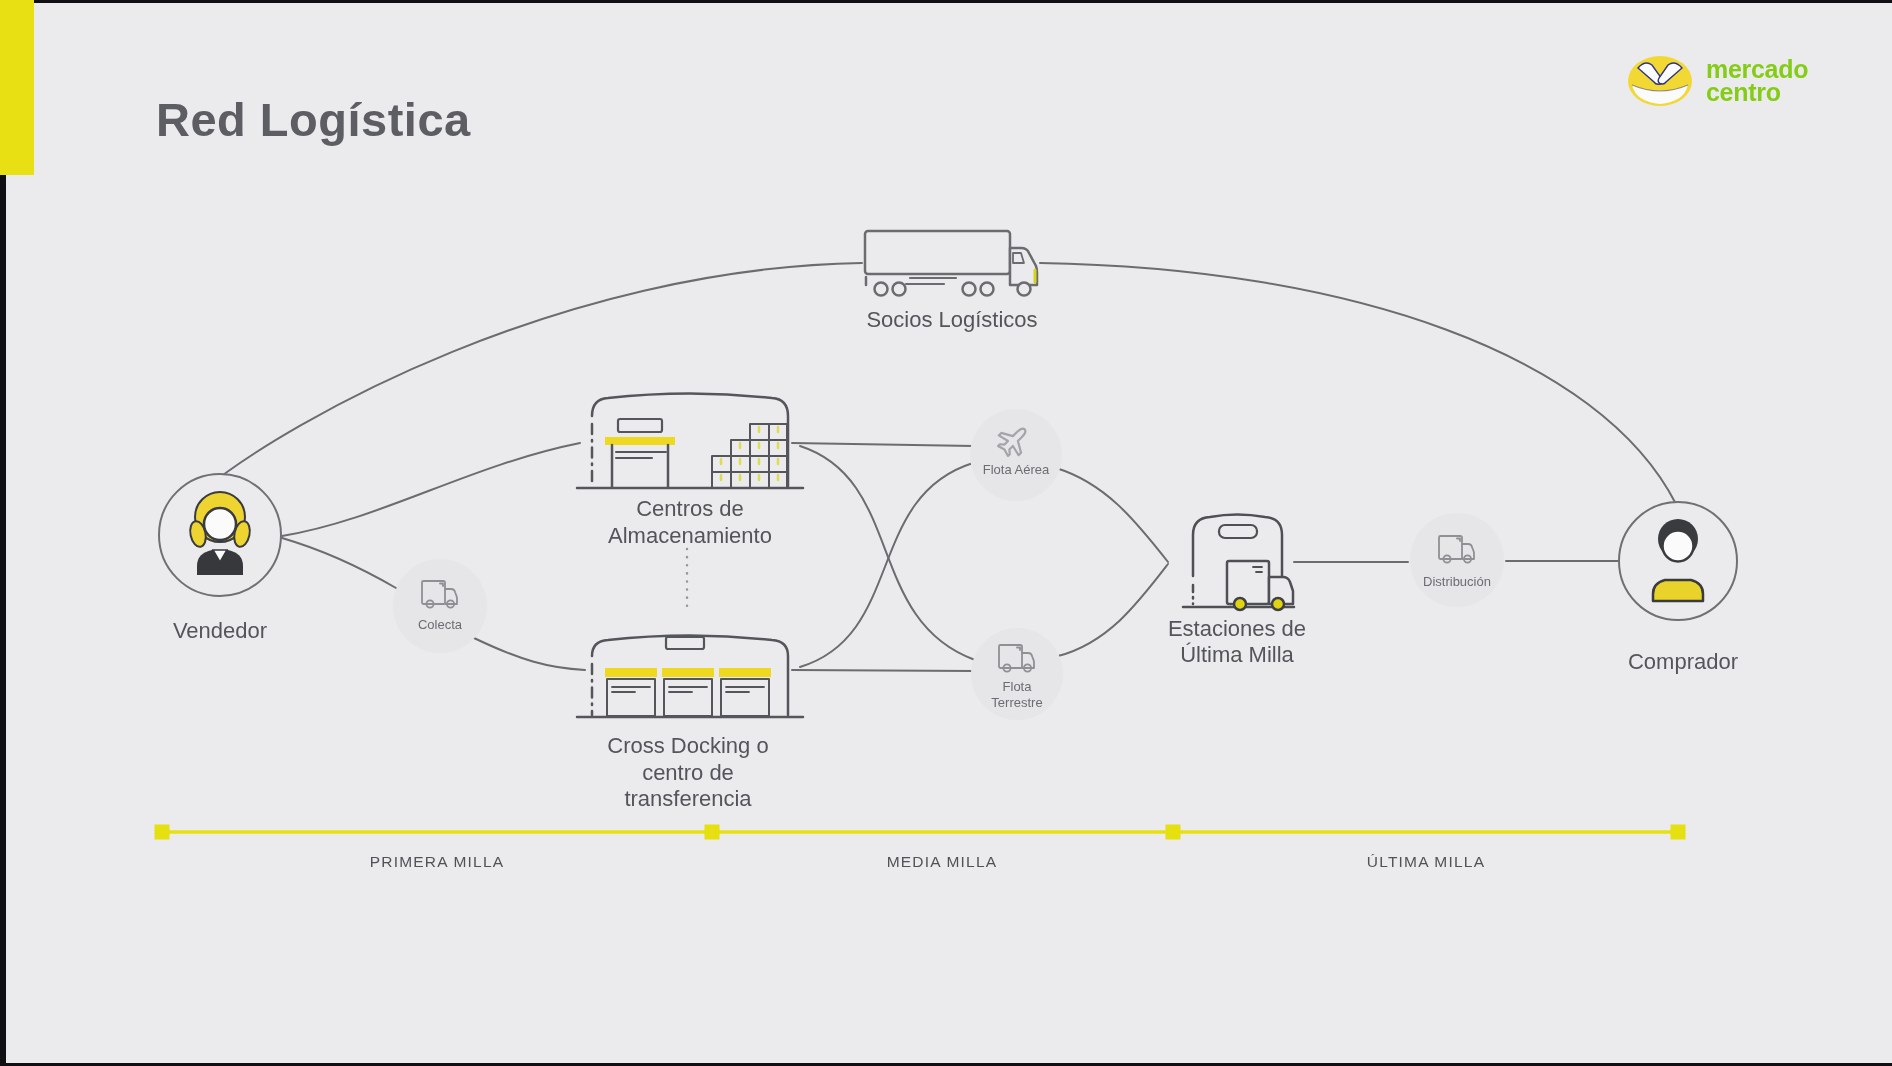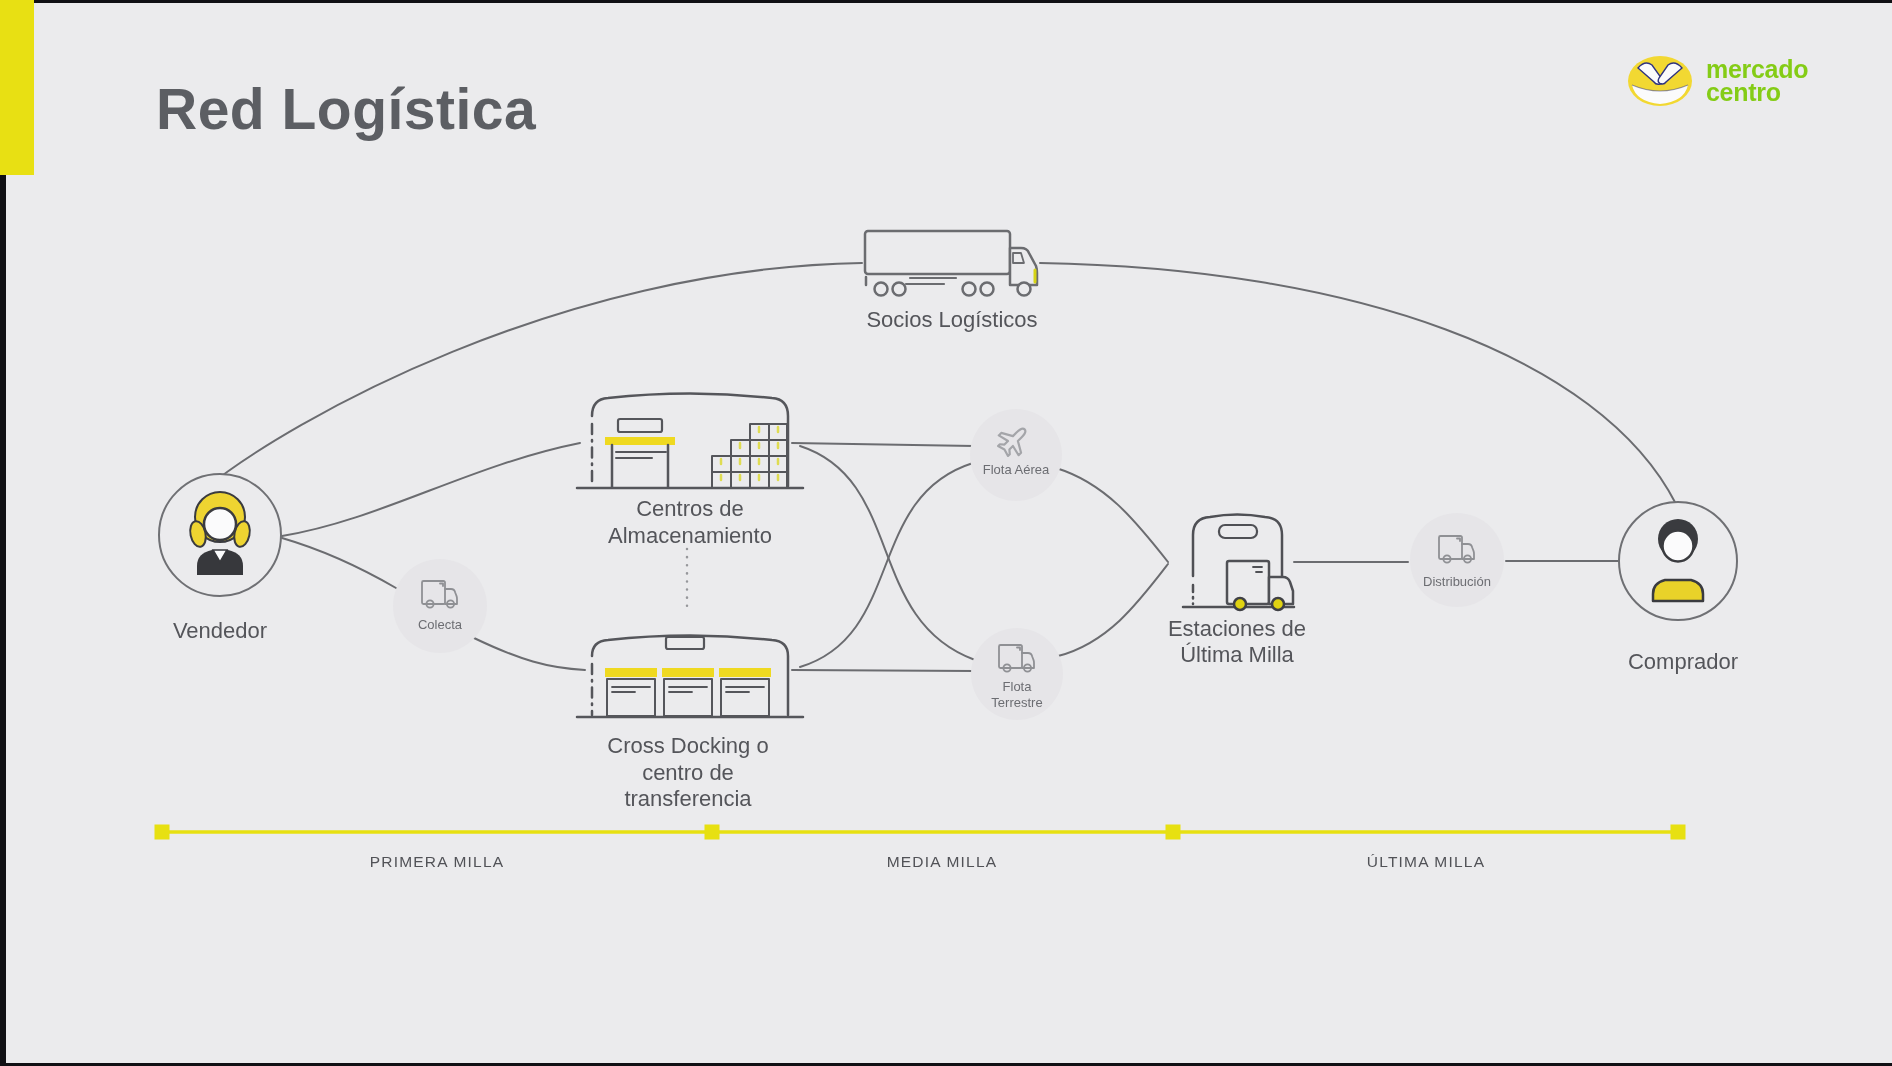--- a/index.html
+++ b/index.html
@@ -1,20 +1,20 @@
 <!DOCTYPE html>
 <html><head>
 <meta charset="utf-8">
 <style>
   html,body{margin:0;padding:0;background:#101014;}
   .stage{position:relative;width:1892px;height:1066px;background:#101014;overflow:hidden;
          font-family:"Liberation Sans", sans-serif;}
   .slide{position:absolute;left:6px;top:3px;width:1886px;height:1060px;background:#EBEBED;}
   .accent-bar{position:absolute;left:0;top:0;width:34px;height:175px;background:#E8E013;}
-  .title{position:absolute;left:156px;top:76px;font-size:57px;font-weight:bold;color:#5C5E63;letter-spacing:0.5px;}
+  .title{position:absolute;left:156px;top:92px;font-size:47px;font-weight:bold;color:#5C5E63;letter-spacing:0.5px;}
   .logo{position:absolute;left:1626px;top:52px;display:flex;align-items:center;gap:8px;}
   .logo-text{color:#84cc16;font-weight:bold;font-size:25px;line-height:23px;letter-spacing:-0.3px;}
   svg.diagram{position:absolute;left:0;top:0;}
   svg text{font-family:"Liberation Sans", sans-serif;}
   .lbl-big{fill:#54555A;font-size:22px;}
   .lbl-small{fill:#6C6D72;font-size:13px;}
   .lbl-mile{fill:#515257;font-size:15.5px;letter-spacing:1.2px;}
 </style>
 </head>
 <body>

